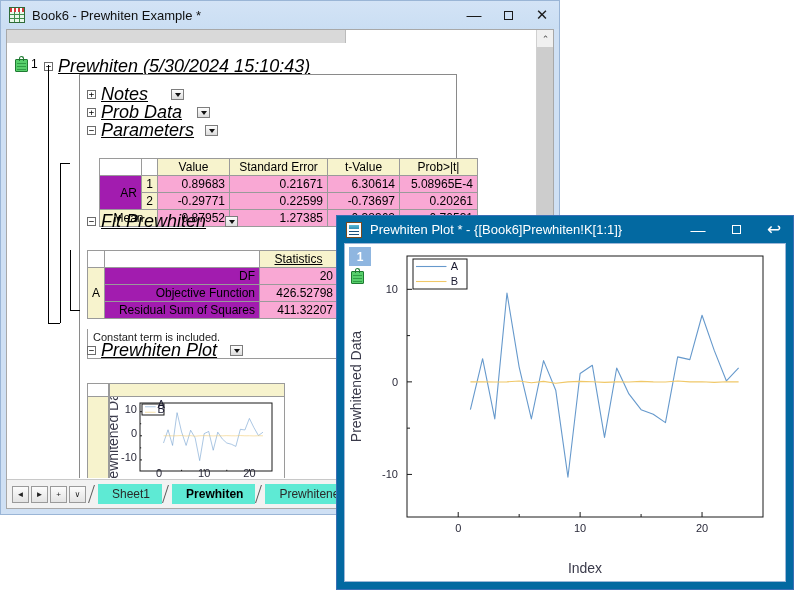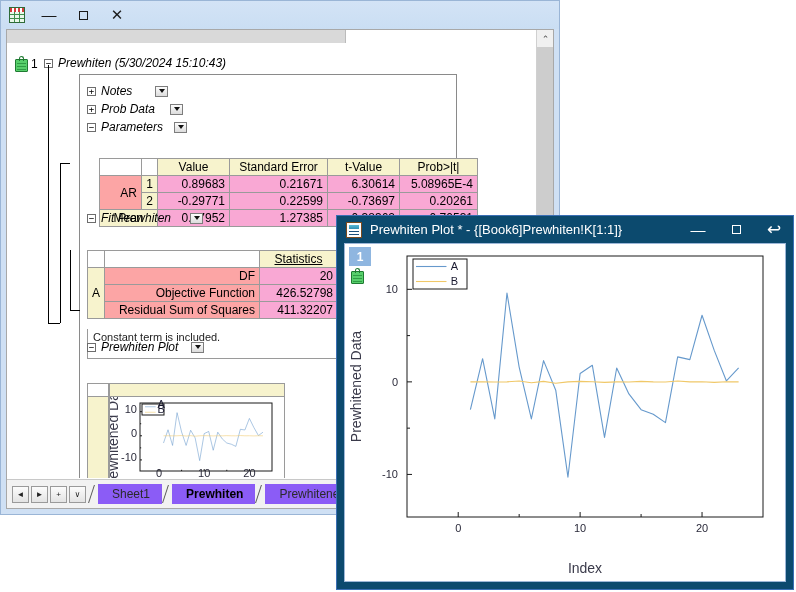--- a/index.html
+++ b/index.html
@@ -97,21 +97,21 @@
     position:absolute;left:24px;top:14px;font-size:12px;color:#000;font-style:normal;
   }
 
   .tree-toggle{
     width:9px;height:9px;border:1px solid #6d6d6d;background:#fff;
     display:inline-flex;align-items:center;justify-content:center;
     font-size:9px;line-height:7px;color:#000;box-sizing:border-box;
     font-family:"DejaVu Sans Mono",monospace;flex:0 0 auto;
   }
   .node-title{
-    font-style:italic;font-size:12px;color:#000;white-space:nowrap;
+    font-style:italic;font-size:18px;color:#000;white-space:nowrap;text-decoration:underline;
   }
   .hdr-row{display:flex;align-items:center;gap:5px;}
 
   #root-node{position:absolute;left:37px;top:13px;}
 
   .dropbtn{
     width:13px;height:11px;border:1px solid #7d7d7d;
     background:linear-gradient(#fdfdfd,#dcdcdc);
     display:inline-flex;align-items:center;justify-content:center;
     box-sizing:border-box;flex:0 0 auto;
@@ -133,21 +133,21 @@
 
   table.ogrid{
     border-collapse:collapse;font-size:12px;color:#000;
     background:#ffffff;table-layout:fixed;
   }
   table.ogrid td,table.ogrid th{
     border:1px solid #9a9a9a;padding:1px 4px;height:16px;
     box-sizing:border-box;font-weight:normal;
   }
   .hdrcell{background:#f7f3cd;text-align:center;}
-  .labcell{background:#fca5a5;text-align:right;}
+  .labcell{background:#a21caf;text-align:right;}
   .labcell-c{background:#f7f3cd;text-align:center;}
   .numcell{background:#f9a8d4;text-align:right;}
   .blank{background:#ffffff;border:1px solid #9a9a9a;}
 
   
   #params-wrap{position:absolute;left:80px;top:115px;margin-left:12px;}
   
   #fit-wrap{position:absolute;left:80px;top:207px;}
   #method-box{
     position:absolute;left:80px;top:286px;width:252px;height:30px;
@@ -178,35 +178,35 @@
   }
   .navbtn{
     width:17px;height:17px;margin-right:2px;
     border:1px solid #9a9a9a;background:linear-gradient(#fcfcfc,#e3e3e3);
     display:flex;align-items:center;justify-content:center;
     font-size:8px;color:#222;box-sizing:border-box;
   }
   .sheet-tab{
     position:relative;height:20px;display:flex;align-items:center;
     padding:0 12px 0 14px;font-size:12px;color:#2a2a2a;white-space:nowrap;
-    background:#8b5cf6;
+    background:#5eead4;
   }
   .sheet-tab.active{font-weight:bold;color:#000;}
   .tabsep{
     width:10px;height:20px;position:relative;flex:0 0 auto;
   }
   .tabsep:before{
     content:"";position:absolute;left:3px;top:1px;width:1px;height:18px;
     background:#5a5a5a;transform:skewX(-18deg);
   }
 
   
   #plot-window{
     position:absolute;left:336px;top:215px;width:458px;height:375px;
-    background:#0c4a6e;border:1px solid #3b6fb5;box-sizing:border-box;
+    background:#0369a1;border:1px solid #3b6fb5;box-sizing:border-box;
   }
   #plot-titlebar{
     height:27px;display:flex;align-items:center;padding-left:9px;color:#ffffff;
   }
   .plot-icon{
     width:16px;height:16px;margin-right:8px;flex:0 0 auto;position:relative;
     background:#fdfdfd;border:1px solid #7a4a1e;box-sizing:border-box;
   }
   .plot-icon:before{
     content:"";position:absolute;left:2px;top:2px;right:2px;height:4px;
@@ -243,20 +243,21 @@
   .ticklabel{font-family:"Liberation Sans",sans-serif;font-size:11px;fill:#2a2a3a;}
   .legtext{font-family:"Liberation Sans",sans-serif;font-size:11px;fill:#1a1a30;}
 </style>
 </head>
 <body>
 
 <div id="workbook-window">
 
   <div id="workbook-titlebar">
     <span class="wb-icon"></span>
+    <span id="workbook-title">Book6 - Prewhiten Example *</span>
     <span class="wb-ctrl-group">
       <span class="wb-ctrl">
           <span class="gl-min">—</span>
         </span>
       <span class="wb-ctrl">
           <span class="gl-max"></span>
         </span>
       <span class="wb-ctrl">
           <span class="gl-close">✕</span>
         </span>

